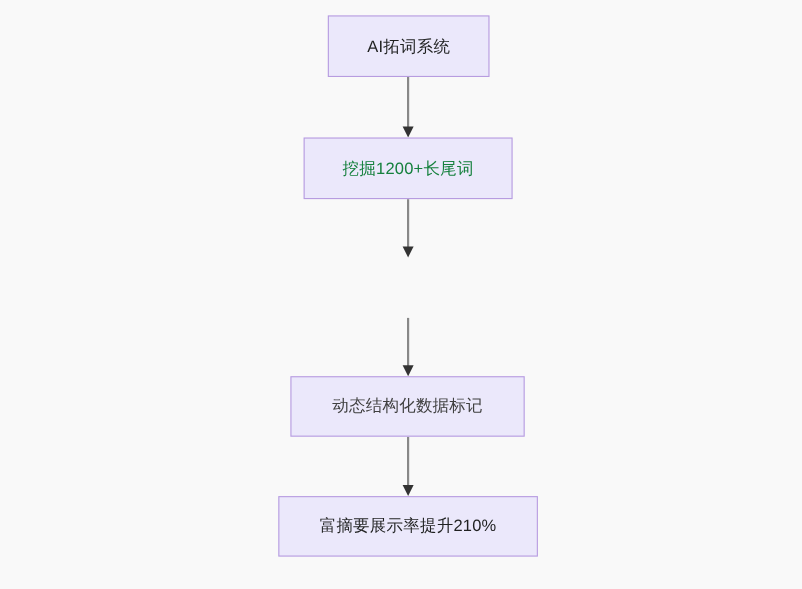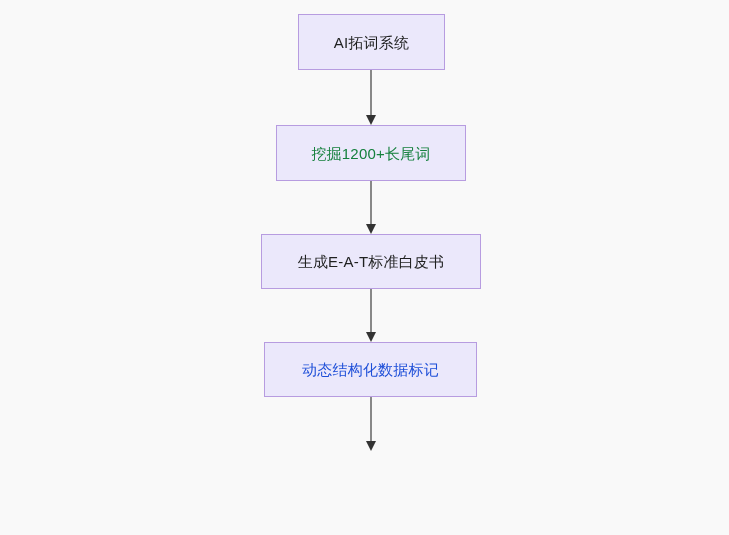--- a/index.html
+++ b/index.html
@@ -71,19 +71,19 @@
         <line x1="7" y1="0" x2="7" y2="46" stroke="#888888" stroke-width="2"></line>
         <polygon points="2,44 12,44 7,54" fill="#333333"></polygon>
       </svg>
     </div>
     <div class="node" style="left: 298px; top: 14px; width: 147px; height: 56px; background: rgb(235, 232, 251); border-color: rgb(183, 156, 224); color: rgb(31, 32, 32);">
       <span class="node-label">AI拓词系统</span>
     </div>
     <div class="node" style="left: 276px; top: 125px; width: 190px; height: 56px; background: rgb(235, 232, 251); border-color: rgb(183, 156, 224); color: #15803d;">
       <span class="node-label">挖掘1200+长尾词</span>
     </div>
-    <div class="node" style="left: 261px; top: 234px; width: 220px; height: 55px; background: rgb(235, 232, 251); border-color: rgb(183, 156, 224); color: rgb(31, 32, 32);">
-      <span class="node-label">生成E-A-T标准白皮书</span>
+    <div class="node" style="left: 264px; top: 342px; width: 213px; height: 55px; background: rgb(235, 232, 251); border-color: rgb(183, 156, 224); color: #404040; text-align: center;">
+      <span class="node-label">动态结构化数据标记</span>
     </div>
-    <div class="node" style="left: 264px; top: 342px; width: 213px; height: 55px; background: rgb(235, 232, 251); border-color: rgb(183, 156, 224); color: #1d4ed8; text-align: center;">
-      <span class="node-label">动态结构化数据标记</span>
+    <div class="node" style="left: 253px; top: 451px; width: 236px; height: 55px; background: rgb(235, 232, 251); border-color: rgb(183, 156, 224); color: rgb(31, 32, 32);">
+      <span class="node-label">富摘要展示率提升210%</span>
     </div>
   </div>
 
 </body></html>

